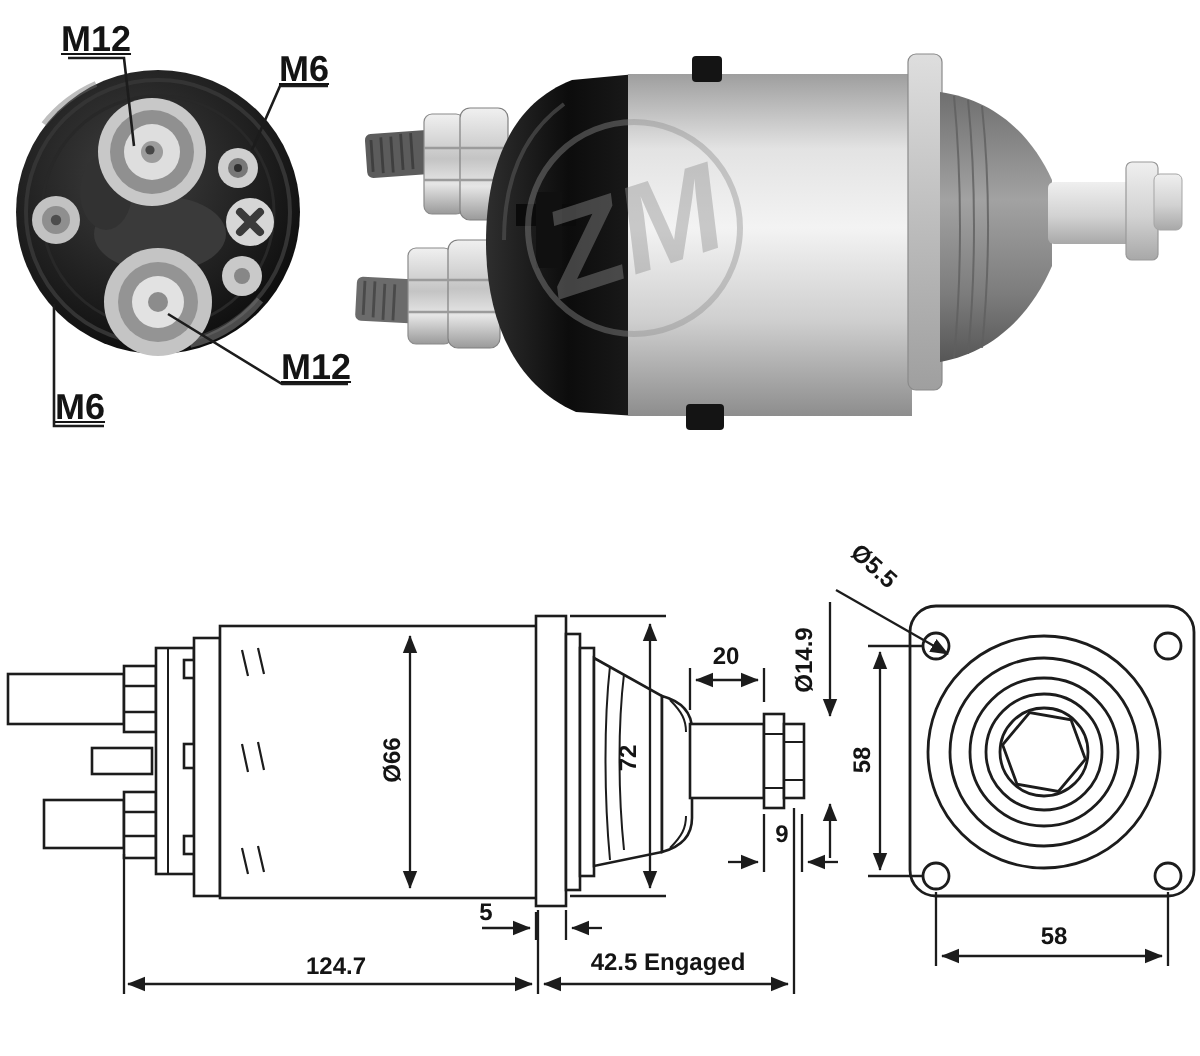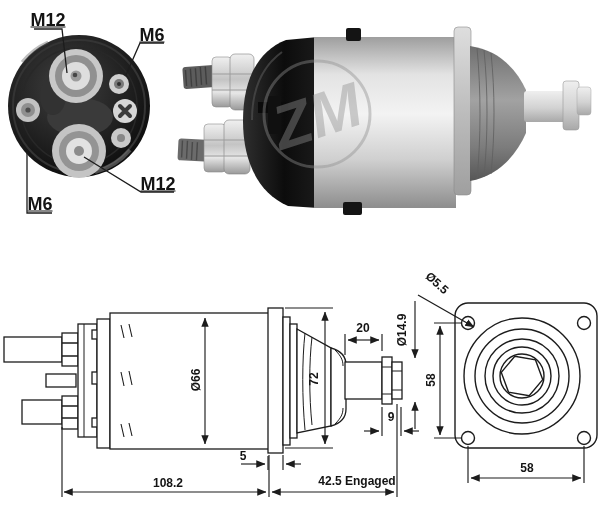--- a/index.html
+++ b/index.html
@@ -222,20 +222,20 @@
 <span class="lbl mlbl" style="left:152px;top:35px">M6</span>
 <span class="lbl mlbl" style="left:158px;top:184px">M12</span>
 <span class="lbl mlbl" style="left:40px;top:204px">M6</span>
 
 <span class="lbl rot90" style="left:196px;top:380px">Ø66</span>
 <span class="lbl rot90" style="left:314px;top:379px">72</span>
 <span class="lbl rot90" style="left:402px;top:330px">Ø14.9</span>
 <span class="lbl" style="left:363px;top:328px">20</span>
 <span class="lbl" style="left:391px;top:417px">9</span>
 <span class="lbl" style="left:243px;top:456px">5</span>
-<span class="lbl" style="left:168px;top:483px">108.2</span>
-<span class="lbl" style="left:357px;top:481px">42.5 Engaged</span>
+<span class="lbl" style="left:168px;top:483px">124.7</span>
+<span class="lbl" style="left:334px;top:481px">42.5 Engaged</span>
 
 <span class="lbl rot45" style="left:437px;top:283px">Ø5.5</span>
 <span class="lbl rot90" style="left:431px;top:380px">58</span>
 <span class="lbl" style="left:527px;top:468px">58</span>
 
 </div>
 
 </body></html>

